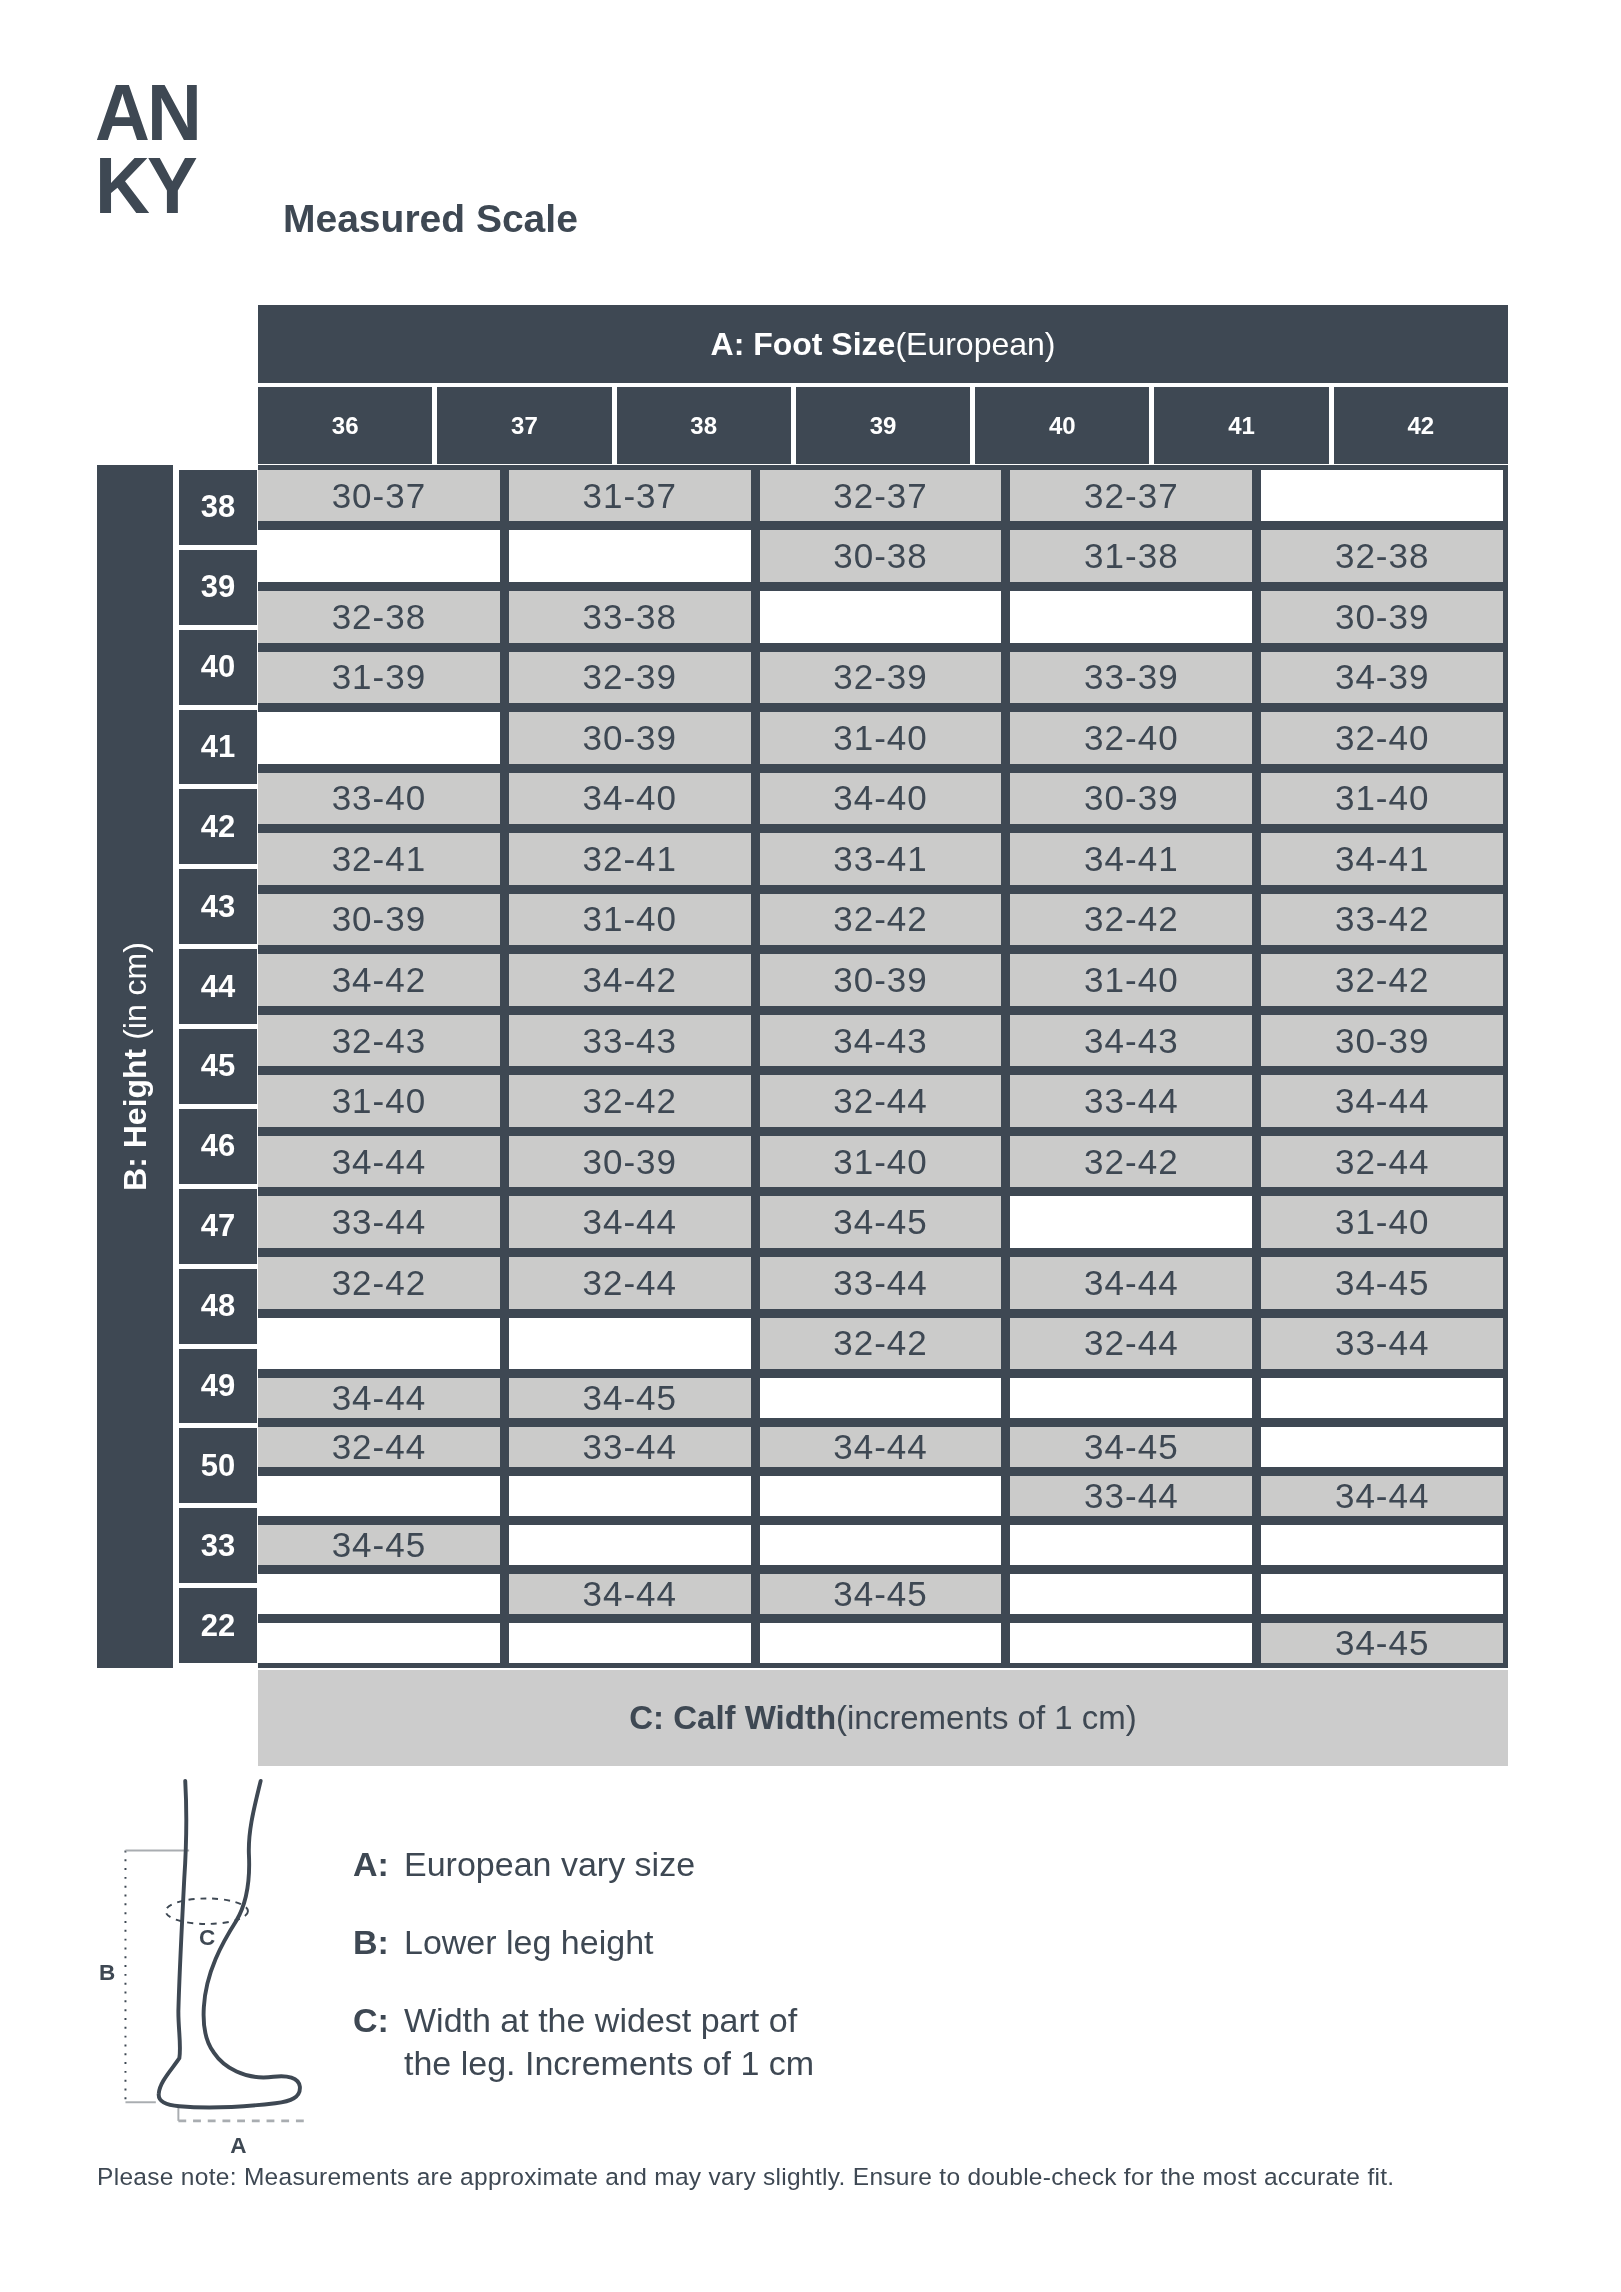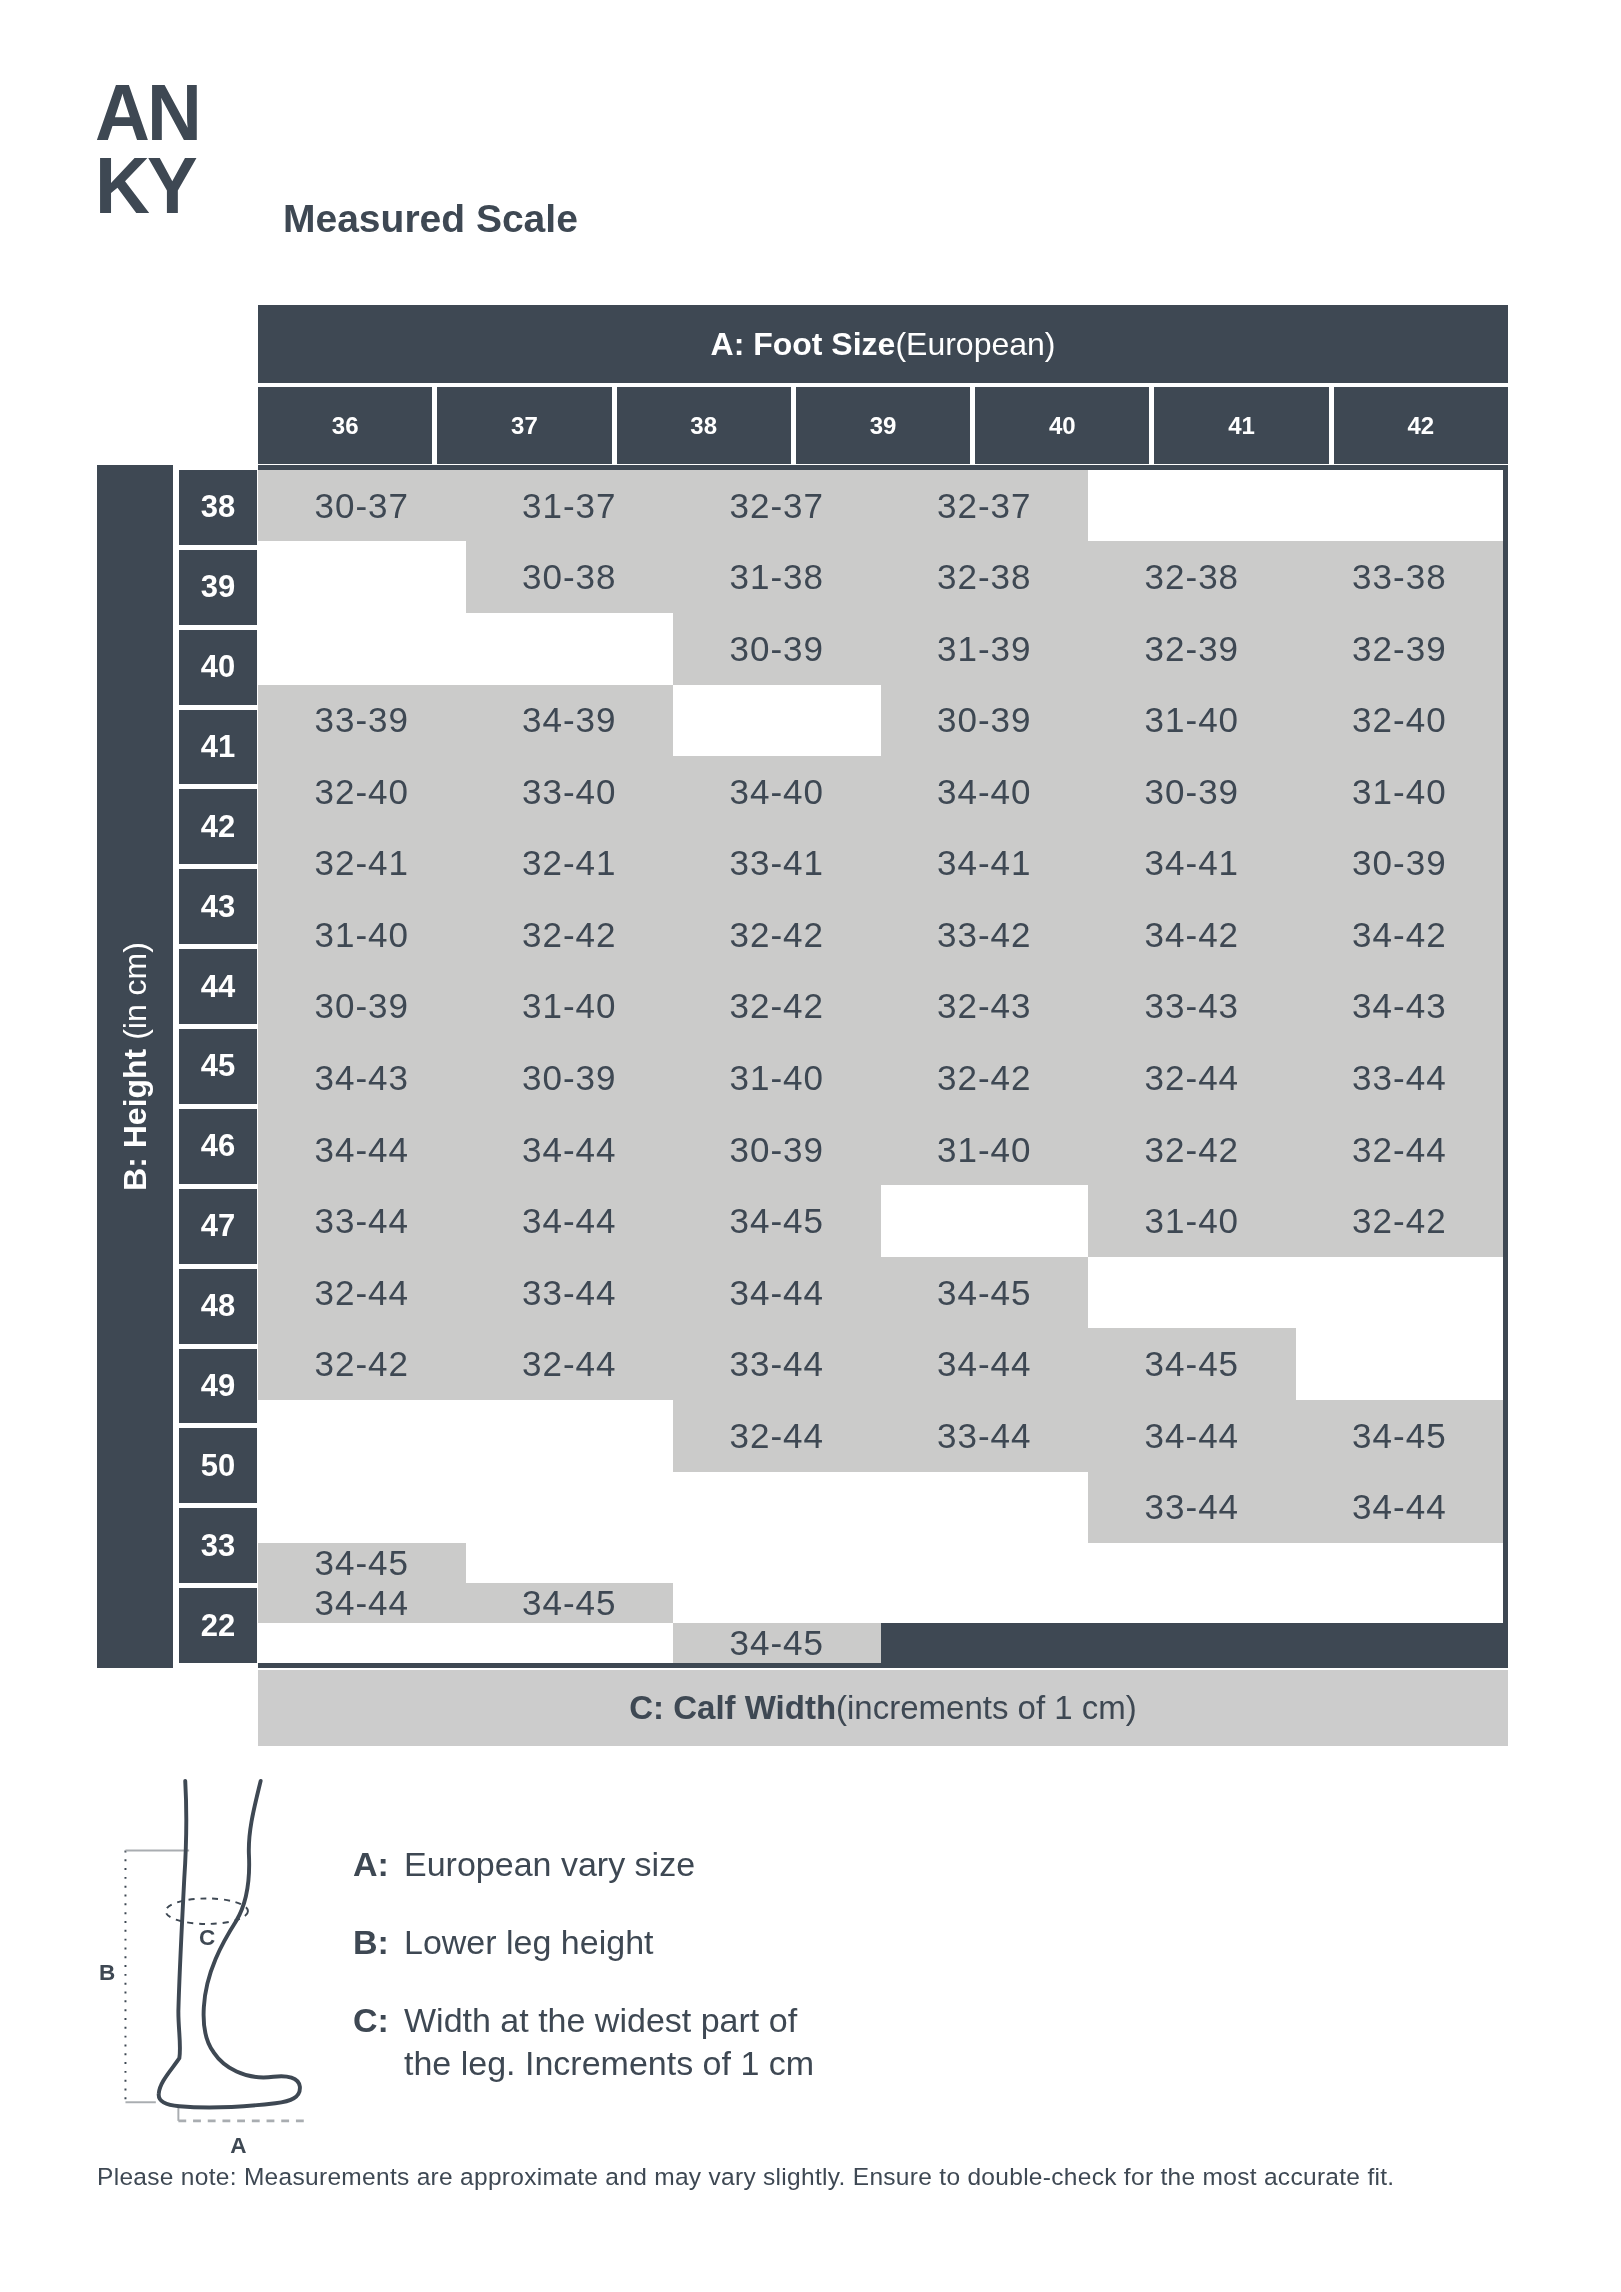--- a/index.html
+++ b/index.html
@@ -27,26 +27,26 @@
          display:flex;align-items:center;justify-content:center;}
   .b-band{position:absolute;left:97px;top:465px;width:76px;height:1203px;background:var(--slate);
           display:flex;align-items:center;justify-content:center;}
   .b-band .vlabel{transform:rotate(-90deg);white-space:nowrap;color:#fff;font-size:32px;}
   .row-headers{position:absolute;left:179px;top:465px;width:78px;height:1203px;box-sizing:border-box;
                padding:4.9px 0;display:grid;grid-template-rows:repeat(15,1fr);gap:4.9px;}
   .row-h{background:var(--slate);color:#fff;font-weight:700;font-size:31px;
          display:flex;align-items:center;justify-content:center;}
   .data-grid{position:absolute;left:258px;top:465px;width:1250px;height:1203px;background:var(--slate);
              box-sizing:border-box;padding:4.9px 4.9px 4.9px 0;
-             display:grid;grid-template-columns:repeat(6,1fr);grid-template-rows:repeat(15,1fr);gap:0;}
+             display:grid;grid-template-columns:repeat(5,1fr);grid-template-rows:repeat(15,1fr);gap:9px;}
   .dcell{display:flex;align-items:center;justify-content:center;font-size:35px;font-weight:300;
          letter-spacing:1px;color:var(--slate);}
   .dcell.filled{background:var(--cell-gray);}
   .dcell.empty{background:#ffffff;}
-  .calf-band{position:absolute;left:258px;top:1670px;width:1250px;height:76px;background:var(--band-gray);
+  .calf-band{position:absolute;left:258px;top:1670px;width:1250px;height:96px;background:var(--band-gray);
              display:flex;align-items:center;justify-content:center;color:var(--slate);font-size:33px;}
   .bold{font-weight:700;}
   .light{font-weight:300;}
   
   .leg-svg{position:absolute;left:93px;top:1776px;}
   .legend{position:absolute;left:353px;top:1843px;display:flex;flex-direction:column;gap:35px;
           font-size:34px;font-weight:300;}
   .legend-item{display:flex;line-height:43px;}
   .legend-key{font-weight:700;min-width:51px;}
   .footer-note{position:absolute;left:97px;top:2163px;font-size:24.5px;font-weight:300;letter-spacing:0.3px;}

